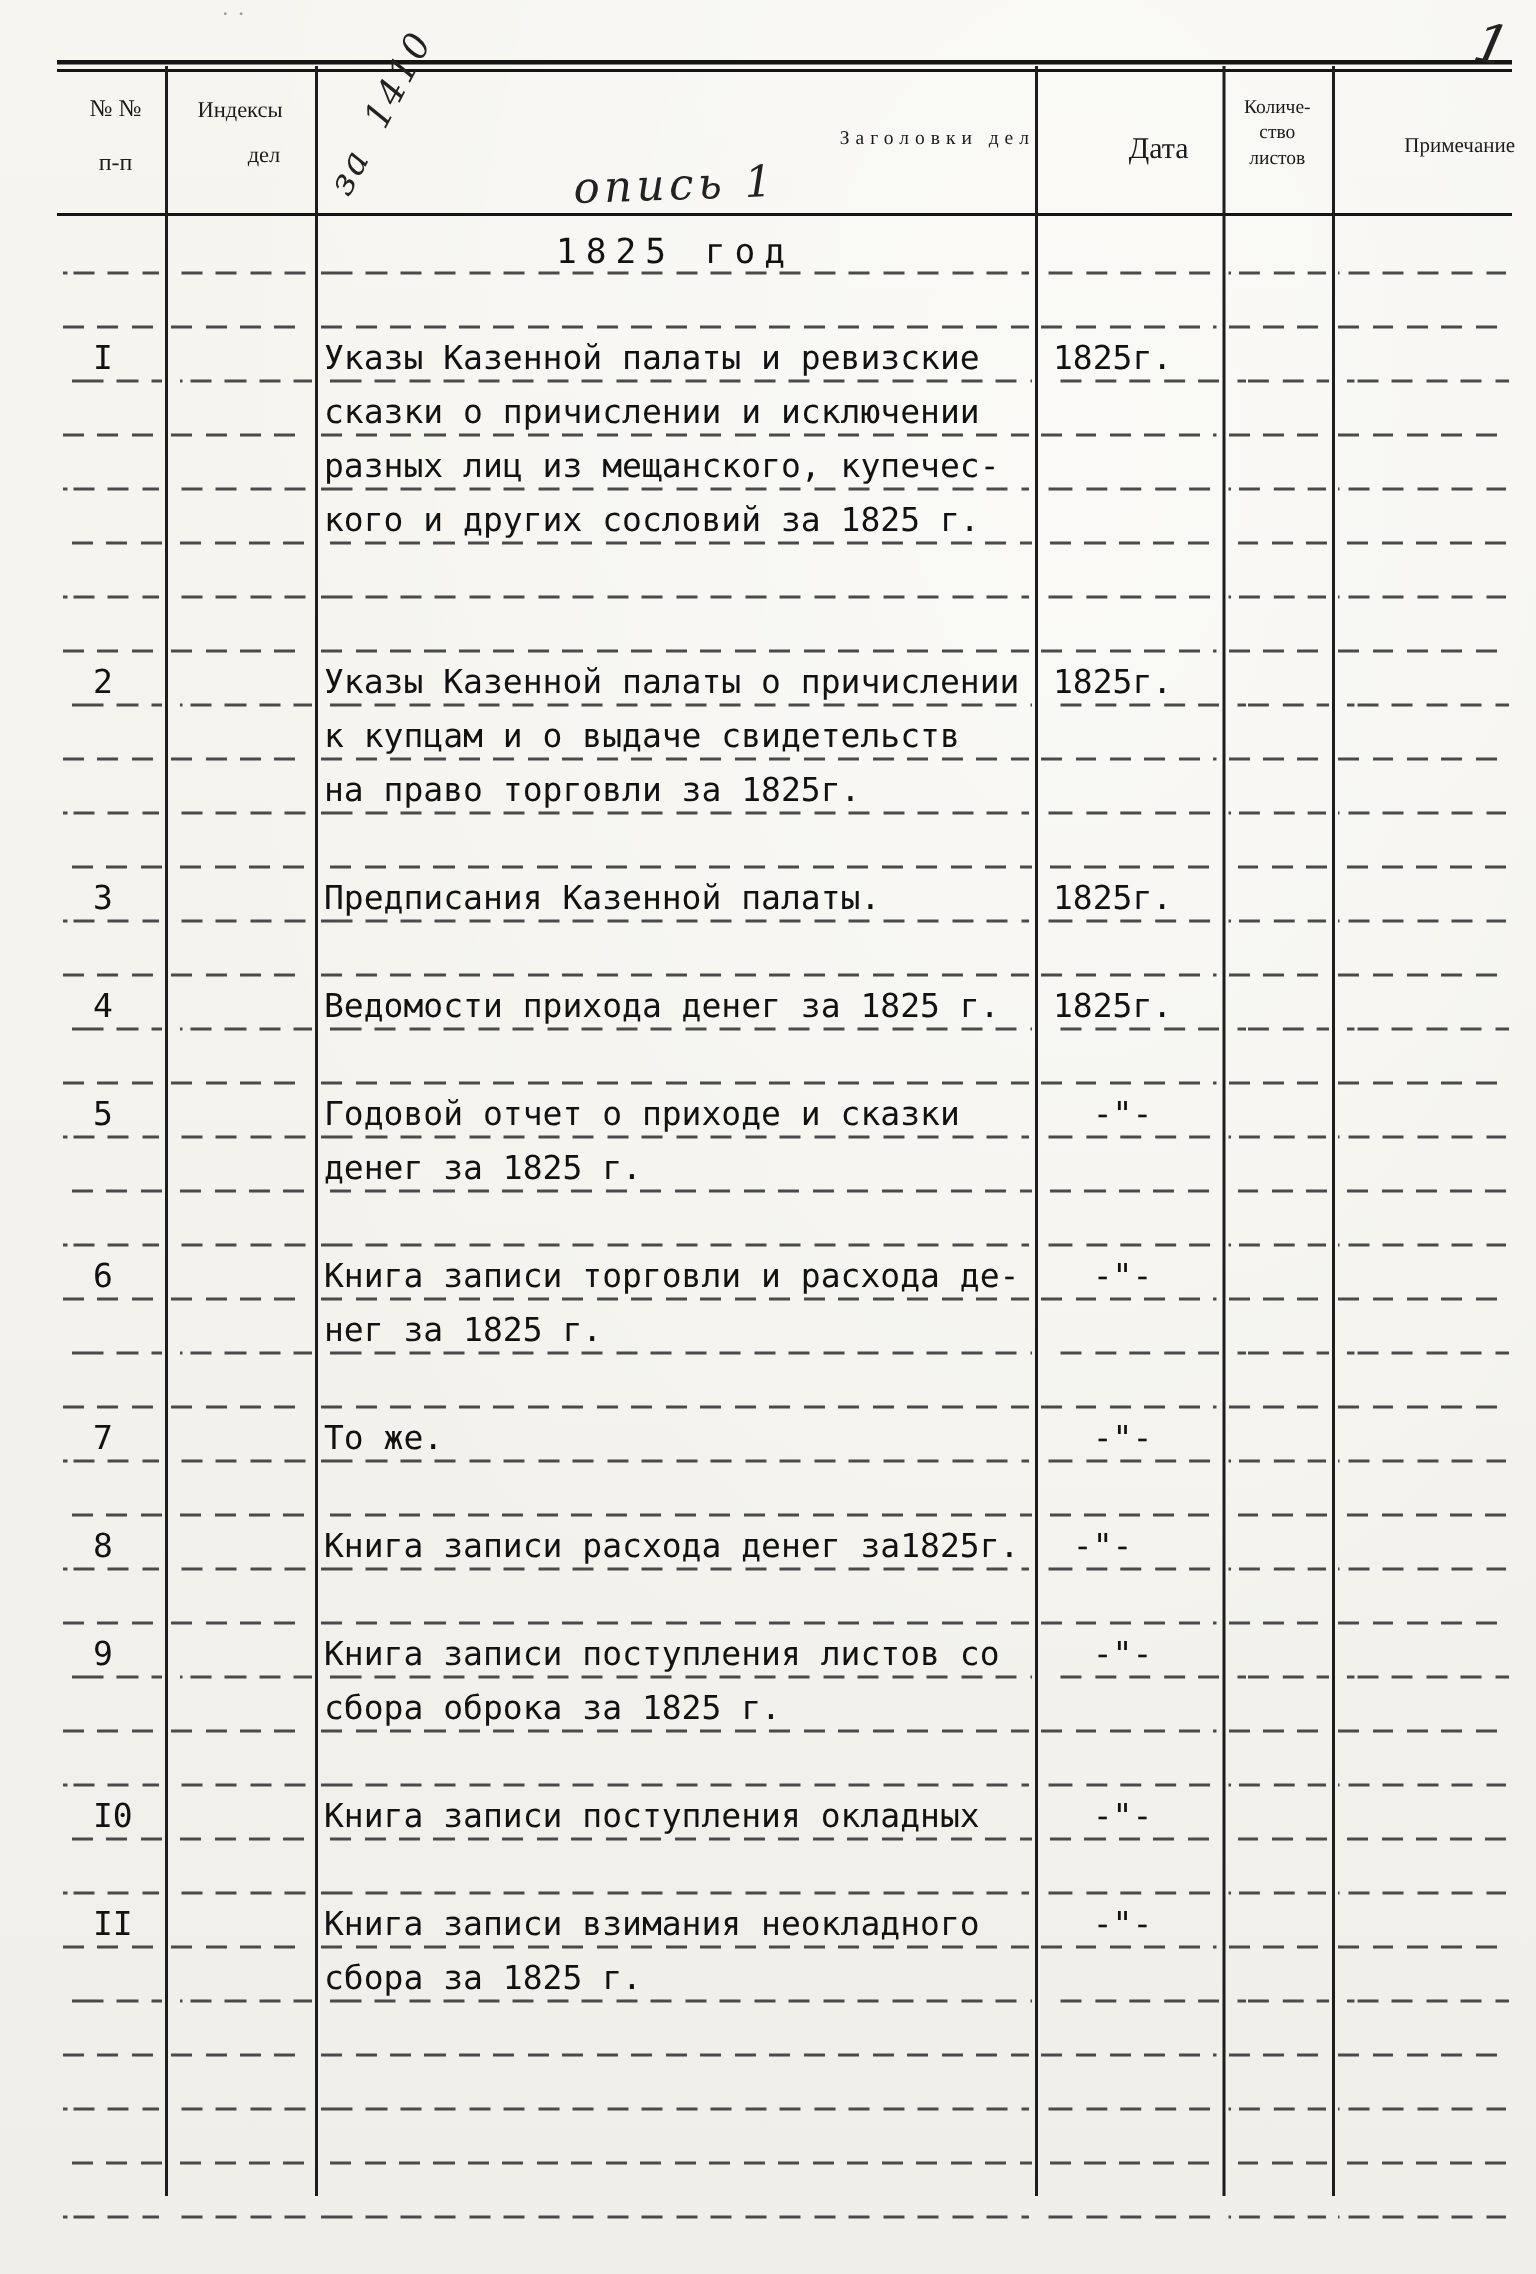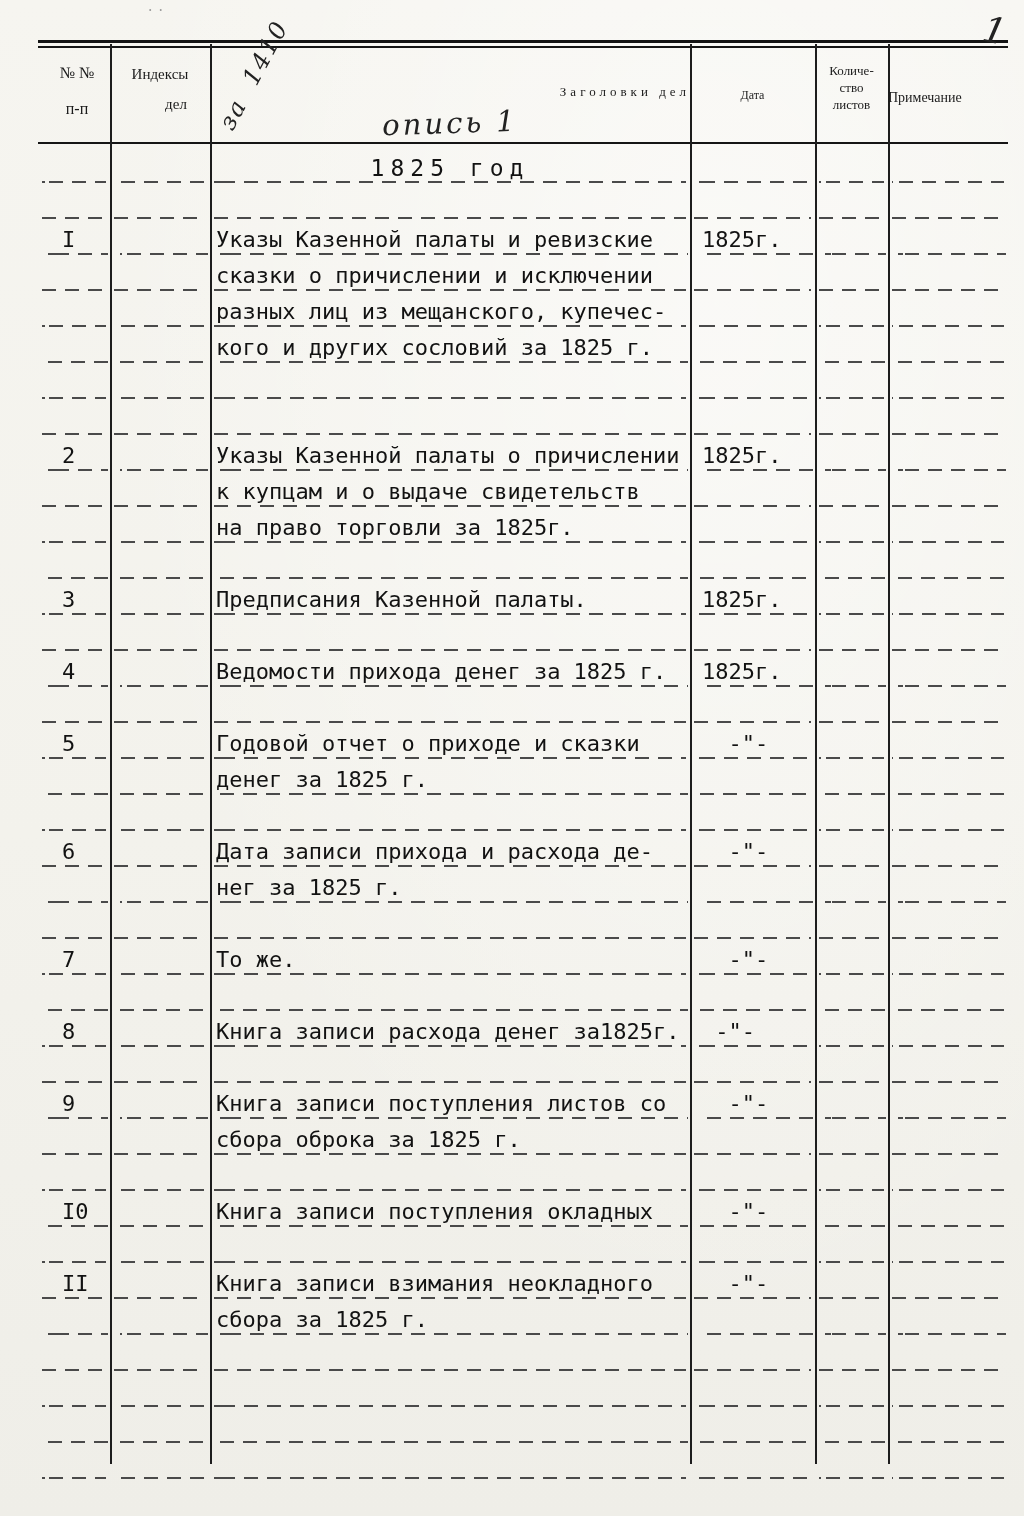--- a/index.html
+++ b/index.html
@@ -22,23 +22,23 @@
   .vline{position:absolute;top:44px;height:1420px;width:2px;background:#1d1d1d;}
   .v1{left:110px}.v2{left:210px}.v3{left:690px}.v4{left:815px}.v5{left:888px}
 
   
   .hdr{position:absolute;font-family:"Liberation Serif","DejaVu Serif",serif;color:#1b1b1b;}
   .hdr-num1{left:44px;top:64px;width:66px;text-align:center;font-size:16px;}
   .hdr-num2{left:44px;top:100px;width:66px;text-align:center;font-size:16px;}
   .hdr-idx1{left:110px;top:66px;width:100px;text-align:center;font-size:15px;}
   .hdr-idx2{left:110px;top:96px;width:100px;text-align:center;font-size:15px;padding-left:16px;}
   .hdr-title{left:210px;top:84px;width:480px;text-align:right;font-size:13px;letter-spacing:4px;}
-  .hdr-date{left:690px;top:88px;width:125px;text-align:center;font-size:12px;}
+  .hdr-date{left:690px;top:88px;width:125px;text-align:center;font-size:20px;padding-left:20px;}
   .hdr-count{left:815px;top:62px;width:73px;text-align:center;font-size:13px;line-height:17px;}
-  .hdr-note{left:888px;top:90px;width:122px;text-align:left;font-size:14px;}
+  .hdr-note{left:888px;top:90px;width:122px;text-align:right;font-size:14px;}
 
   
   .hand{position:absolute;font-family:"DejaVu Serif","Liberation Serif",serif;font-style:italic;color:#222;}
   .hand-top{
     left:214px;top:122px;
     transform:rotate(-62deg);transform-origin:0 0;
     font-size:24px;letter-spacing:2px;line-height:26px;white-space:nowrap;
   }
   .hand-opis{
     left:300px;top:106px;width:300px;text-align:center;
@@ -256,21 +256,21 @@
         <div class="cell c-num"></div>
         <div class="cell c-index"></div>
         <div class="cell c-title"></div>
         <div class="cell c-date"></div>
         <div class="cell c-count"></div>
         <div class="cell c-note"></div>
       </div>
       <div class="line">
         <div class="cell c-num">6</div>
         <div class="cell c-index"></div>
-        <div class="cell c-title">Дата записи прихода и расхода де-</div>
+        <div class="cell c-title">Книга записи торговли и расхода де-</div>
         <div class="cell c-date">  -"-</div>
         <div class="cell c-count"></div>
         <div class="cell c-note"></div>
       </div>
       <div class="line">
         <div class="cell c-num"></div>
         <div class="cell c-index"></div>
         <div class="cell c-title">нег за 1825 г.</div>
         <div class="cell c-date"></div>
         <div class="cell c-count"></div>

